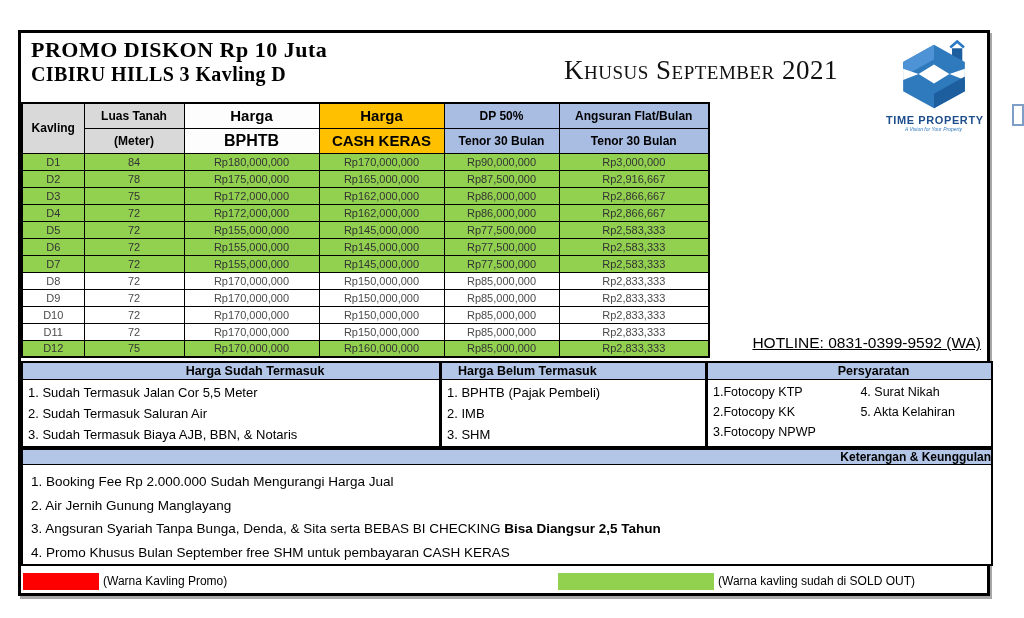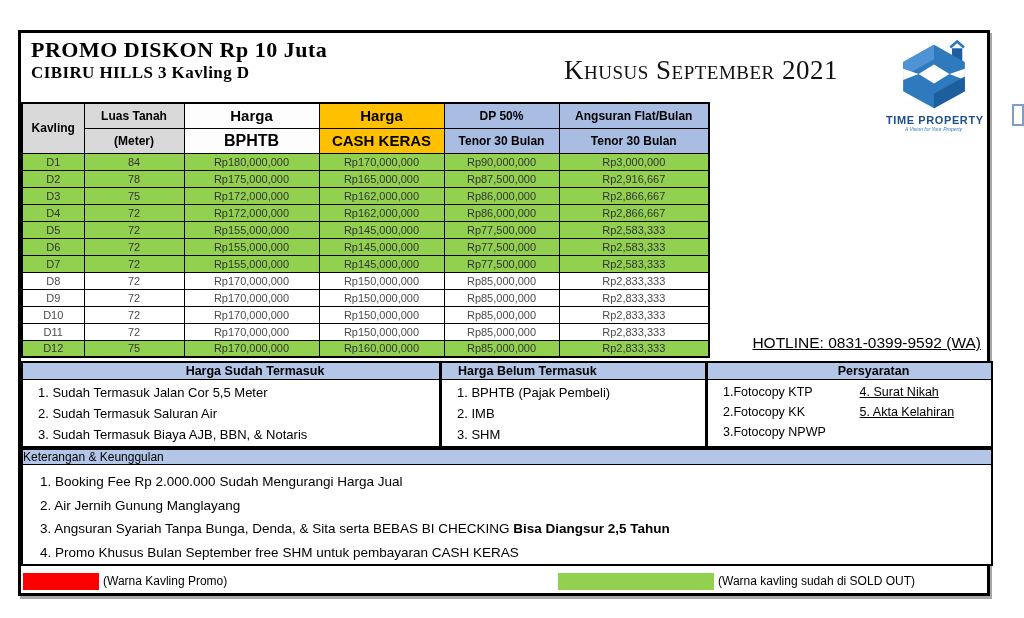--- a/index.html
+++ b/index.html
@@ -11,21 +11,21 @@
     font-family:"Liberation Sans",sans-serif;color:#000;}
   #page{position:relative;width:1024px;height:433px;background:#fff;}
 
   
   #sheet{position:absolute;left:18px;top:30px;width:972px;height:566px;
     border:3px solid #000;background:#fff;box-shadow:2px 3px 0 rgba(60,60,60,.45);}
 
   
   .titles{position:absolute;left:10px;top:4px;font-family:"Liberation Serif",serif;}
   .title1{font-size:22px;font-weight:bold;letter-spacing:.5px;}
-  .title2{font-size:17px;font-weight:bold;letter-spacing:.4px;}
+  .title2{font-size:20px;font-weight:bold;letter-spacing:.4px;}
   .period{position:absolute;left:543px;top:22px;width:330px;
     font-family:"Liberation Serif",serif;font-size:27px;font-variant:small-caps;
     letter-spacing:.5px;white-space:nowrap;color:#111;}
 
   
   .logo{position:absolute;right:6px;top:5px;width:95px;text-align:center;}
   .logo-name{font-size:11px;font-weight:bold;color:#1f4e8c;letter-spacing:.6px;white-space:nowrap;}
   .logo-tag{font-size:5px;font-style:italic;color:#2f79bd;white-space:nowrap;filter:blur(.3px);}
 
   
@@ -47,33 +47,33 @@
   .hotline{position:absolute;right:6px;top:301px;font-size:15.5px;font-weight:normal;
     text-decoration:underline;white-space:nowrap;}
 
   
   .sections{position:absolute;left:0;top:328px;width:972px;height:87px;display:flex;}
   .sect{border:2px solid #000;border-right-width:1px;height:87px;background:#fff;}
   .sect:last-child{border-right-width:2px;}
   .sect-head{height:17px;background:var(--blue-section);border-bottom:1px solid #000;
     font-size:12.5px;font-weight:bold;display:flex;align-items:center;justify-content:center;padding-left:48px;}
   .sect-head.left{justify-content:flex-start;padding-left:16px;}
-  .sect-body{padding:2px 15px;}
+  .sect-body{padding:2px 5px;}
   .sect-body .li{font-size:13px;line-height:21px;white-space:nowrap;}
   .sect.s1{width:419px;} .sect.s2{width:266px;} .sect.s3{width:287px;}
   .two-col{display:flex;}
-  .two-col>div:first-child{width:54%;} .two-col>div:last-child{width:46%;text-decoration:underline;}
+  .two-col>div:first-child{width:54%;} .two-col>div:last-child{width:46%;}
   .two-col .li{font-size:12.5px;line-height:20px;}
 
   
   .keterangan{position:absolute;left:0;top:415px;width:972px;height:118px;
     border:2px solid #000;background:#fff;}
   .ket-head{height:15px;background:var(--blue-section);border-bottom:1px solid #000;
-    font-size:12px;font-weight:normal;text-align:left;line-height:15px;}
-  .ket-body{padding:5px 17px;}
+    font-size:12px;font-weight:bold;text-align:right;line-height:15px;}
+  .ket-body{padding:5px 8px;}
   .ket-body .li{font-size:13.5px;line-height:23.5px;white-space:nowrap;}
 
   
   .swatch{position:absolute;top:540px;height:17px;}
   .swatch.red{left:2px;width:76px;background:var(--red);}
   .swatch.green{left:537px;width:156px;background:var(--green);}
   .legend-label{position:absolute;top:541px;font-size:12px;white-space:nowrap;}
   .legend-label.promo{left:82px;}
   .legend-label.soldout{left:697px;}
 

